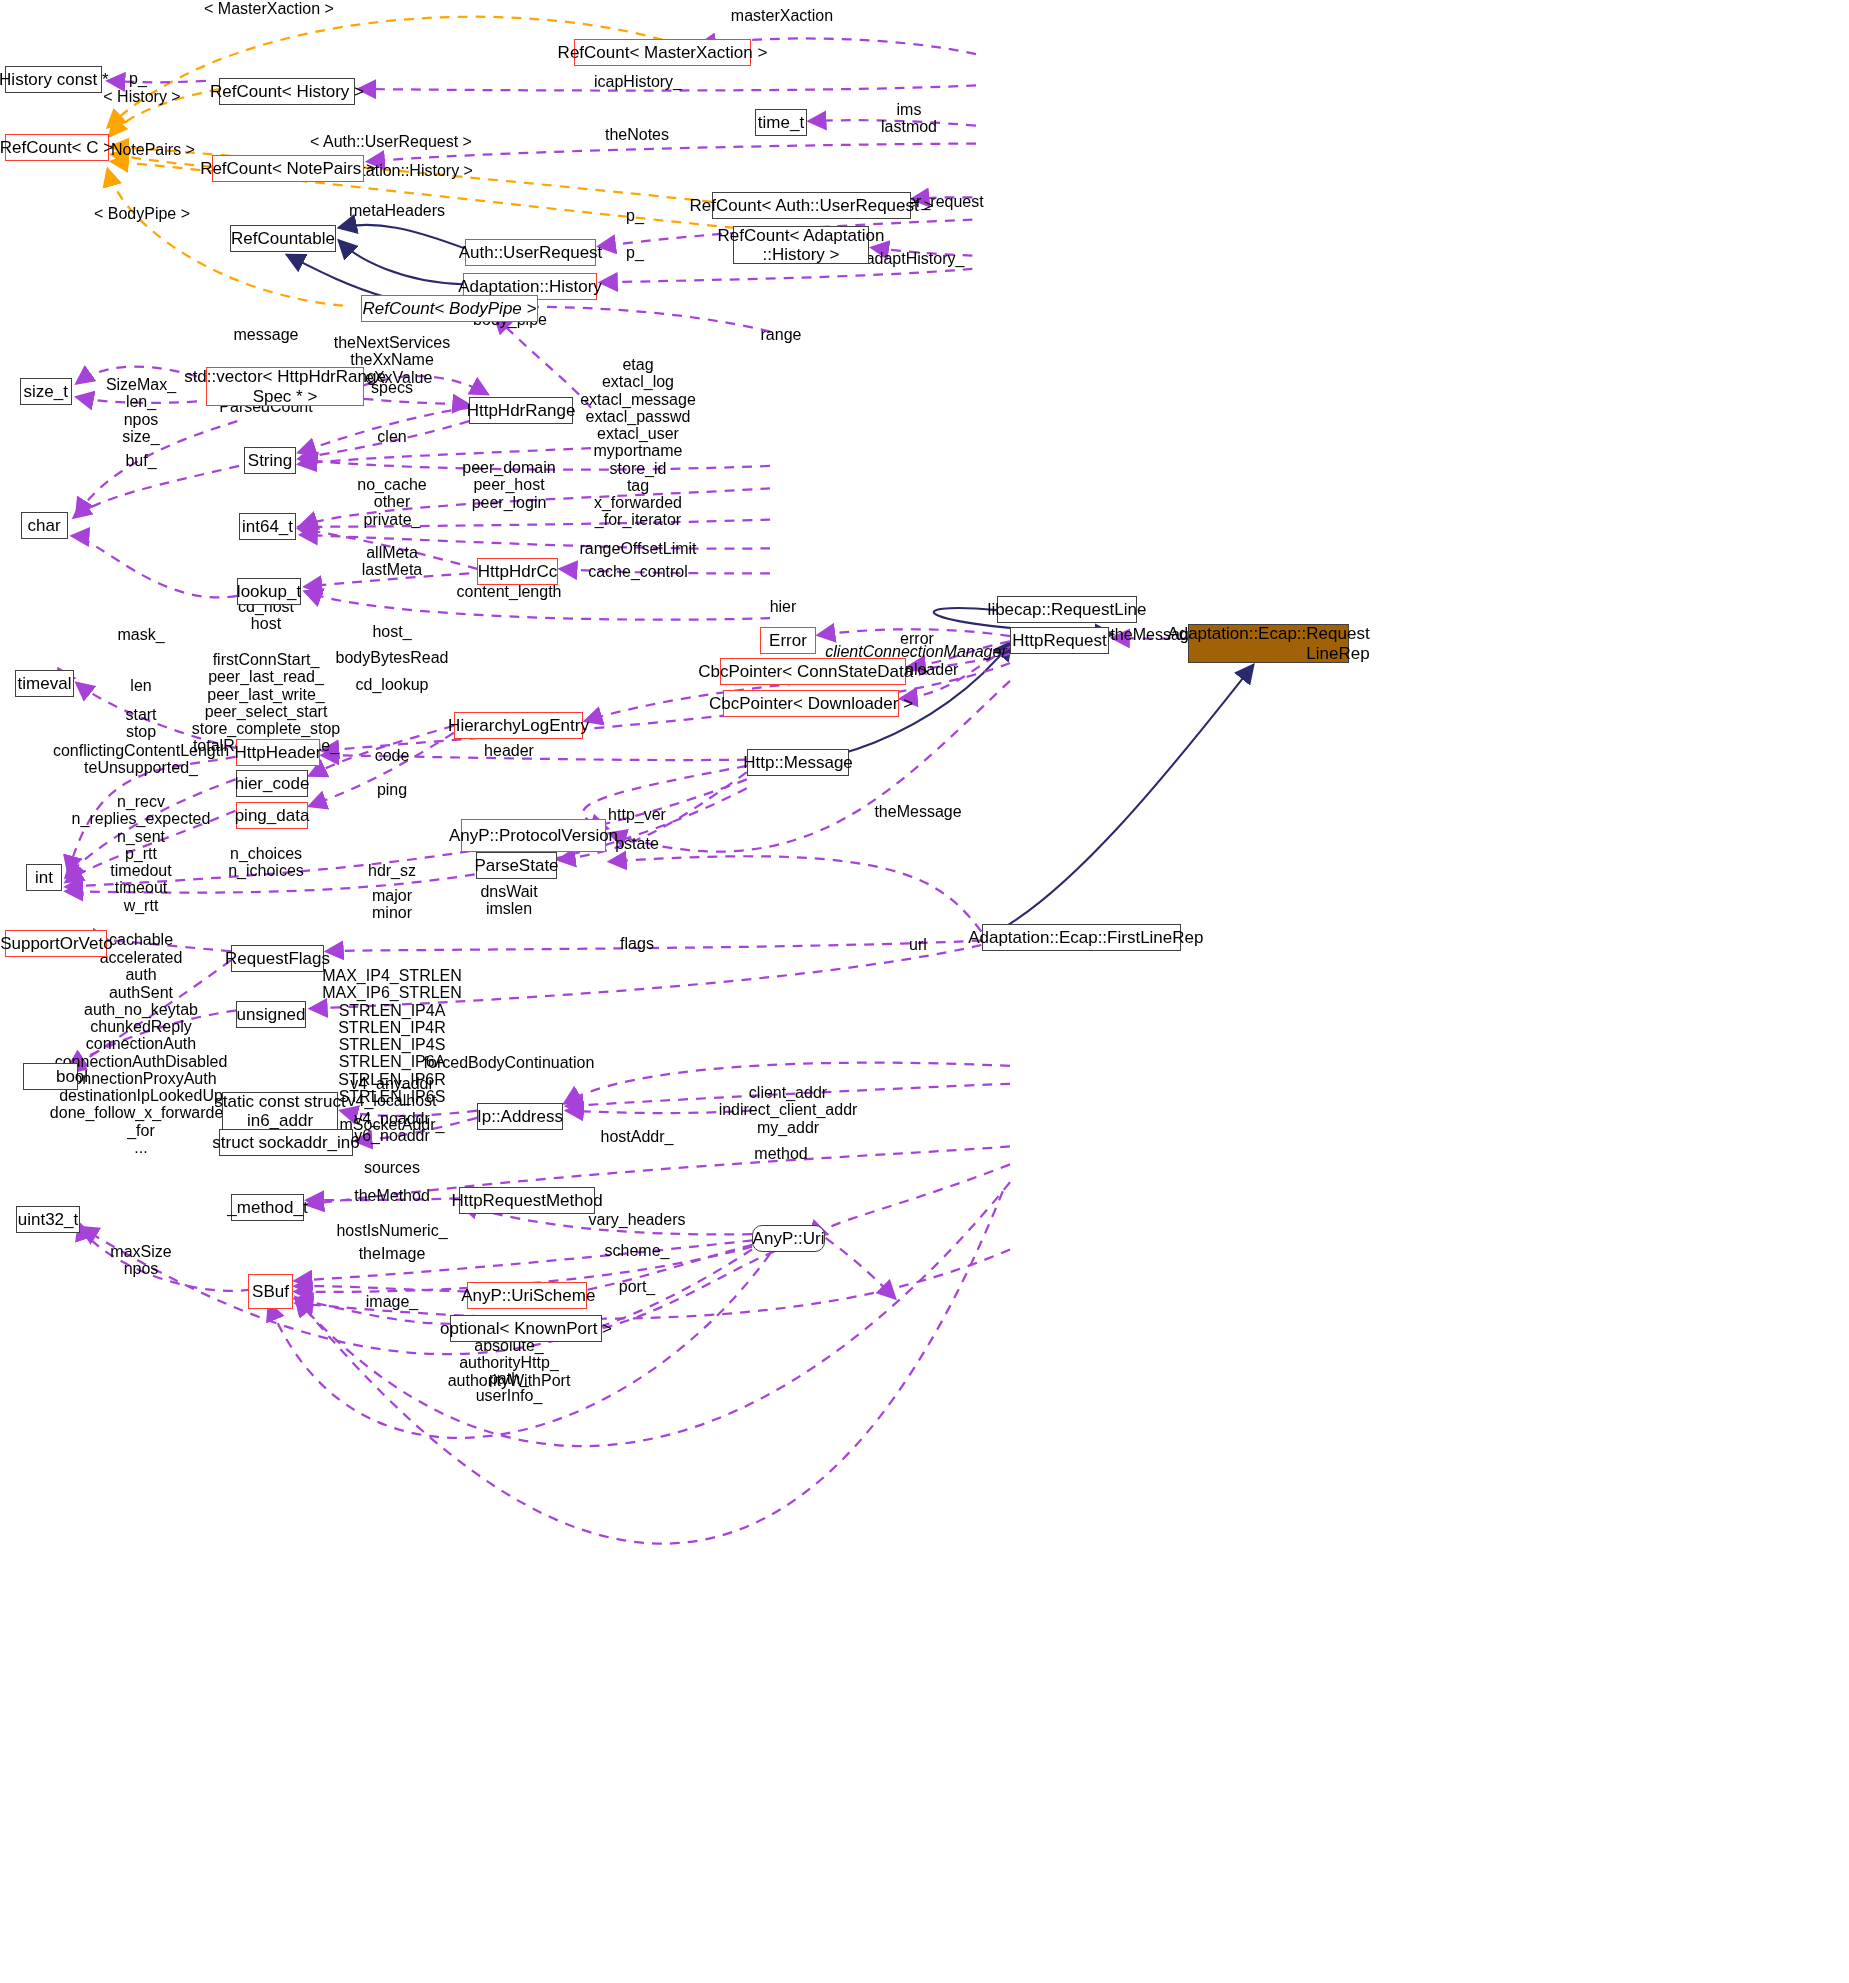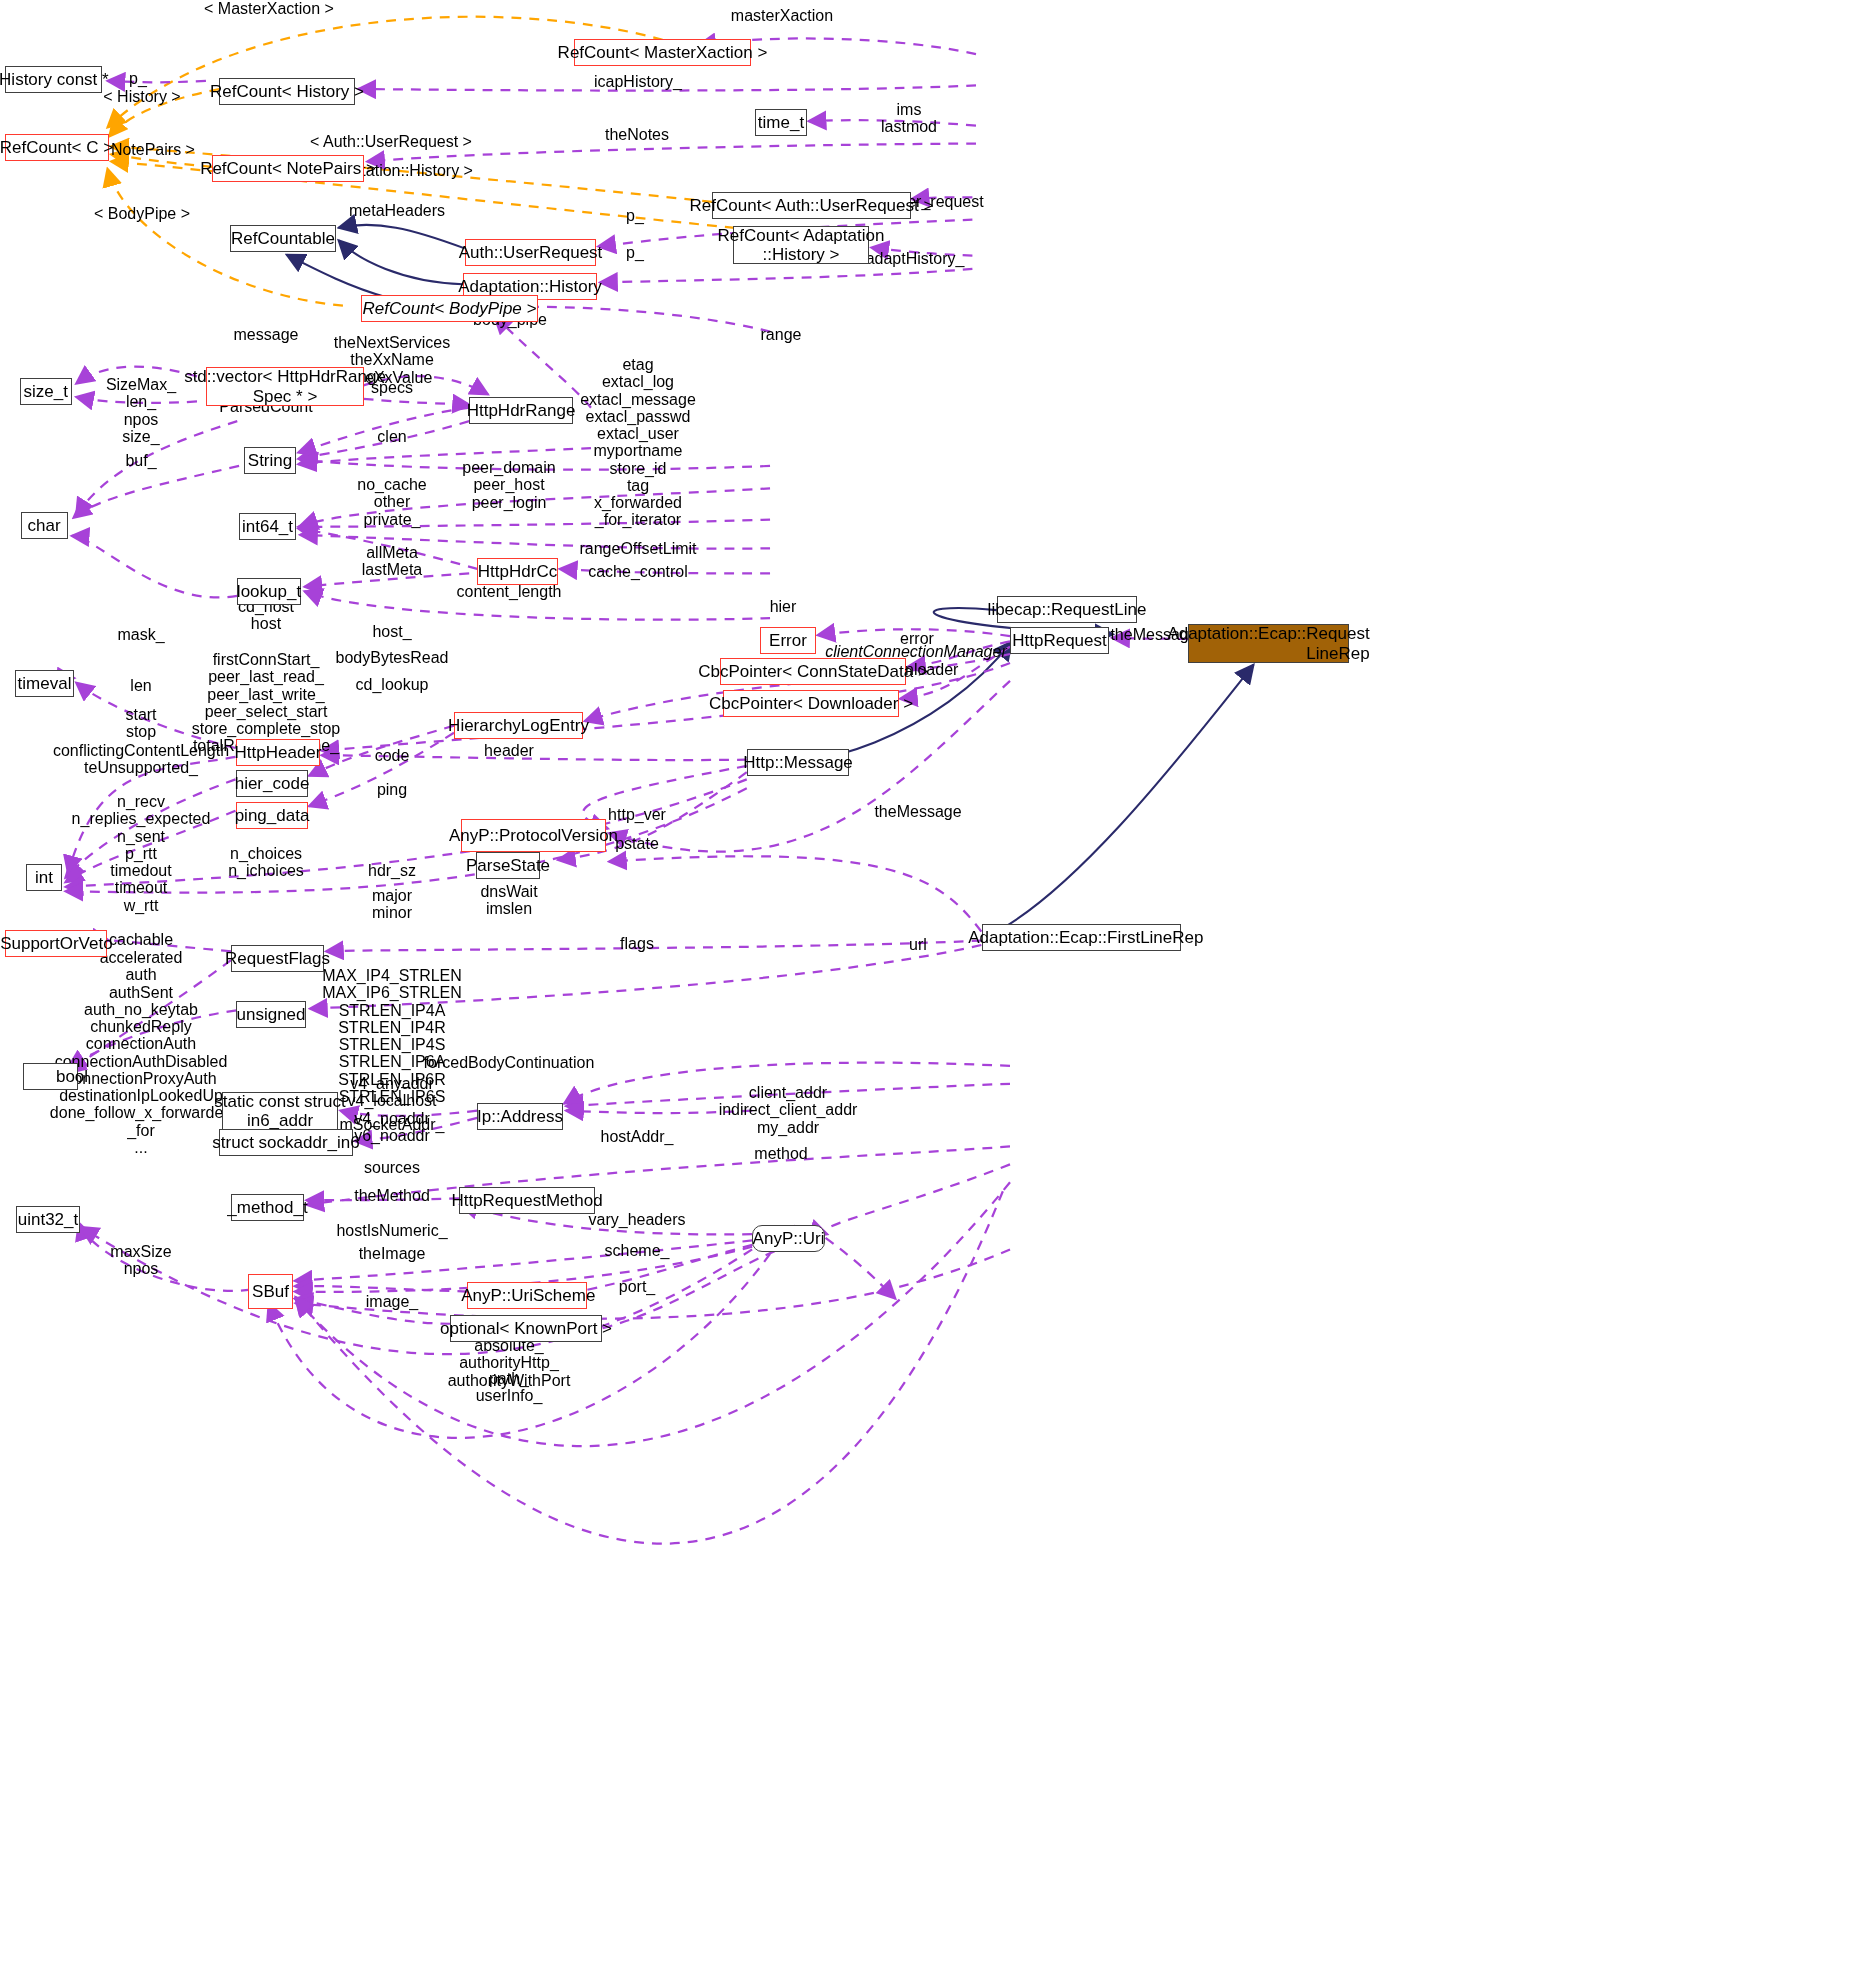--- a/index.html
+++ b/index.html
@@ -189,21 +189,21 @@
 LineRep</div>
       <div class="node red" style="left: 720px; top: 658px; width: 186px; height: 27px;">CbcPointer&lt; ConnStateData &gt;</div>
       <div class="node" style="left: 15px; top: 670px; width: 59px; height: 27px;">timeval</div>
       <div class="node red" style="left: 723px; top: 690px; width: 176px; height: 27px;">CbcPointer&lt; Downloader &gt;</div>
       <div class="node red" style="left: 454px; top: 712px; width: 129px; height: 27px;">HierarchyLogEntry</div>
       <div class="node red" style="left: 236px; top: 739px; width: 84px; height: 27px;">HttpHeader</div>
       <div class="node" style="left: 747px; top: 749px; width: 102px; height: 27px;">Http::Message</div>
       <div class="node" style="left: 236px; top: 770px; width: 72px; height: 27px;">hier_code</div>
       <div class="node red" style="left: 236px; top: 802px; width: 72px; height: 27px;">ping_data</div>
       <div class="node red" style="left: 461px; top: 819px; width: 145px; height: 33px;">AnyP::ProtocolVersion</div>
-      <div class="node" style="left: 476px; top: 852px; width: 64px; height: 27px;">ParseState</div>
+      <div class="node" style="left: 476px; top: 852px; width: 81px; height: 27px;">ParseState</div>
       <div class="node" style="left: 26px; top: 864px; width: 36px; height: 27px;">int</div>
       <div class="node" style="left: 982px; top: 924px; width: 199px; height: 27px; padding-left: 14px;">Adaptation::Ecap::FirstLineRep</div>
       <div class="node red" style="left: 5.4px; top: 930px; width: 102px; height: 27px;">SupportOrVeto</div>
       <div class="node" style="left: 231px; top: 945px; width: 93px; height: 27px;">RequestFlags</div>
       <div class="node" style="left: 236px; top: 1001px; width: 70px; height: 27px;">unsigned</div>
       <div class="node" style="left: 23px; top: 1063px; width: 43px; height: 27px; padding-left: 48px;">bool</div>
       <div class="node" style="left: 222px; top: 1092px; width: 116px; height: 38px;">static const struct
 in6_addr</div>
       <div class="node" style="left: 477px; top: 1103px; width: 86px; height: 27px;">Ip::Address</div>
       <div class="node" style="left: 219px; top: 1129px; width: 134px; height: 27px;">struct sockaddr_in6</div>

